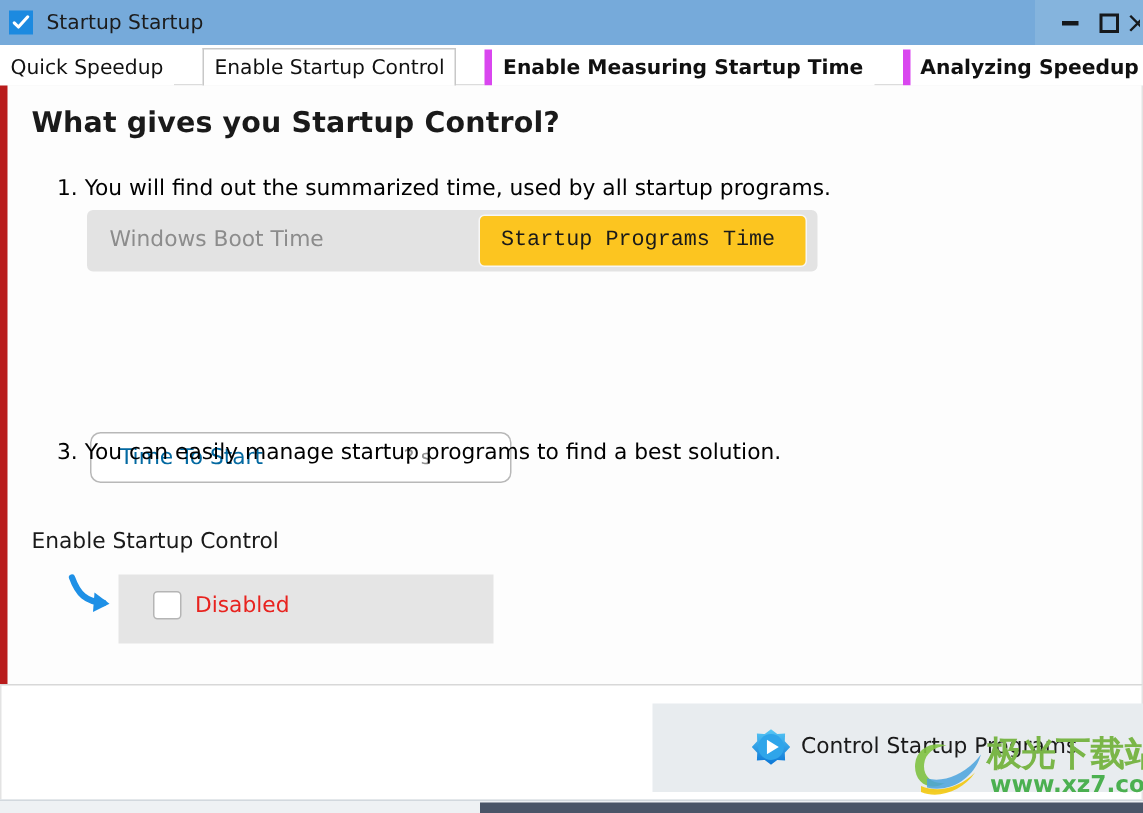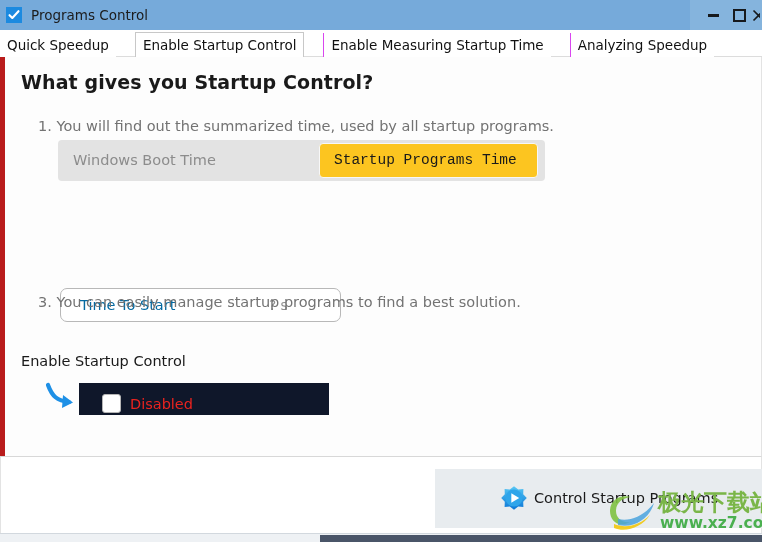--- a/index.html
+++ b/index.html
@@ -124,21 +124,22 @@
   }
   .tab.active {
     background: #ffffff;
     border-color: #c8c8c8;
     z-index: 3;
     height: 25px;
     line-height: 25px;
   }
   .tab.plain {
     border: none;
-    border-left: 1px solid #d946ef;
+    border-left: 5px solid #d946ef;
+    font-weight: bold;
   }
   .tab.first { border: none; }
 
   
   .content {
     position: absolute;
     left: 0; top: 57px;
     width: 762px;
     height: 399px;
     background: #fdfdfd;
@@ -154,21 +155,21 @@
     font-size: 19px;
     font-weight: bold;
     color: #1a1a1a;
     letter-spacing: 0.1px;
     white-space: nowrap;
   }
 
   .bullet {
     position: absolute;
     font-size: 14.5px;
-    color: #737373;
+    color: #000000;
     white-space: nowrap;
   }
   .b1 { left: 33px; top: 61px; }
   .b2 { left: 33px; top: 149px; }
   .b3 { left: 33px; top: 237px; }
 
   
   .boottime-bar {
     position: absolute;
     left: 53px; top: 83px;
@@ -250,22 +251,22 @@
   .arrow-icon {
     position: absolute;
     left: 40px; top: 325px;
     width: 34px;
     height: 30px;
   }
   .toggle-panel {
     position: absolute;
     left: 74px; top: 326px;
     width: 250px;
-    height: 32px;
-    background: #0f172a;
+    height: 46px;
+    background: #e5e5e5;
   }
   .toggle-checkbox {
     position: absolute;
     left: 23px; top: 11px;
     width: 19px;
     height: 19px;
     background: #ffffff;
     border: 1px solid #b5b5b5;
     border-radius: 3px;
     box-sizing: border-box;
@@ -364,21 +365,21 @@
 <body>
 
 <div class="app-window">
 
   <div class="titlebar">
     <div class="title-icon">
       <svg width="12" height="12" viewBox="0 0 12 12">
         <path d="M1.5 6.2 L4.3 9 L10.5 2.2" stroke="#ffffff" stroke-width="2.1" fill="none" stroke-linecap="round" stroke-linejoin="round"></path>
       </svg>
     </div>
-    <div class="title-text">Programs Control</div>
+    <div class="title-text">Startup Startup</div>
 
     <div class="win-controls">
       <div class="win-btn">
         <span class="min-glyph"></span>
       </div>
       <div class="win-btn">
         <span class="max-glyph"></span>
       </div>
       <div class="win-btn clipped">
         <span class="close-glyph">

